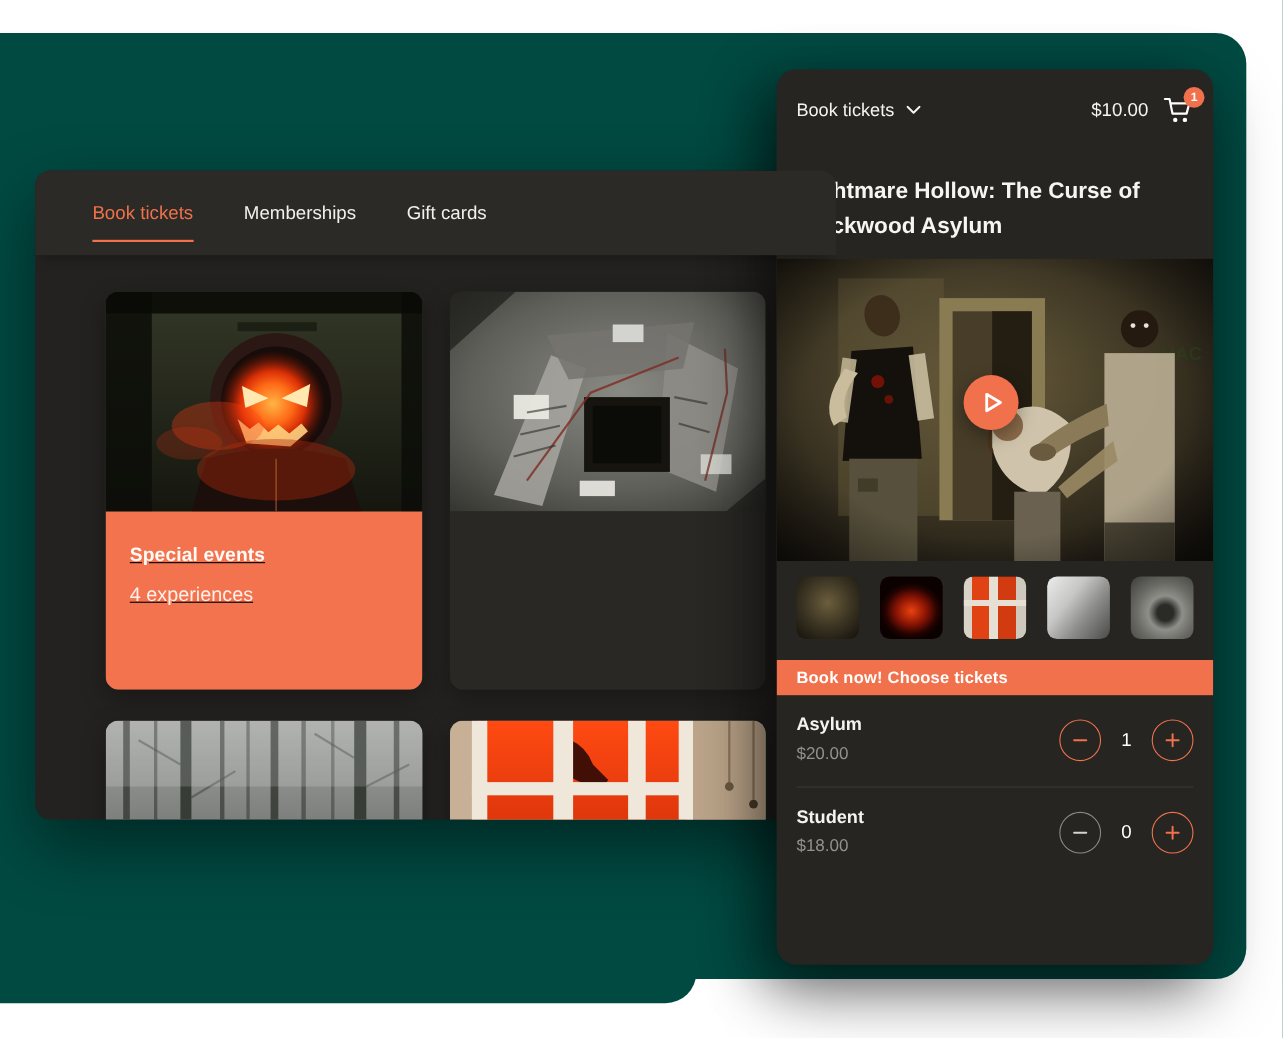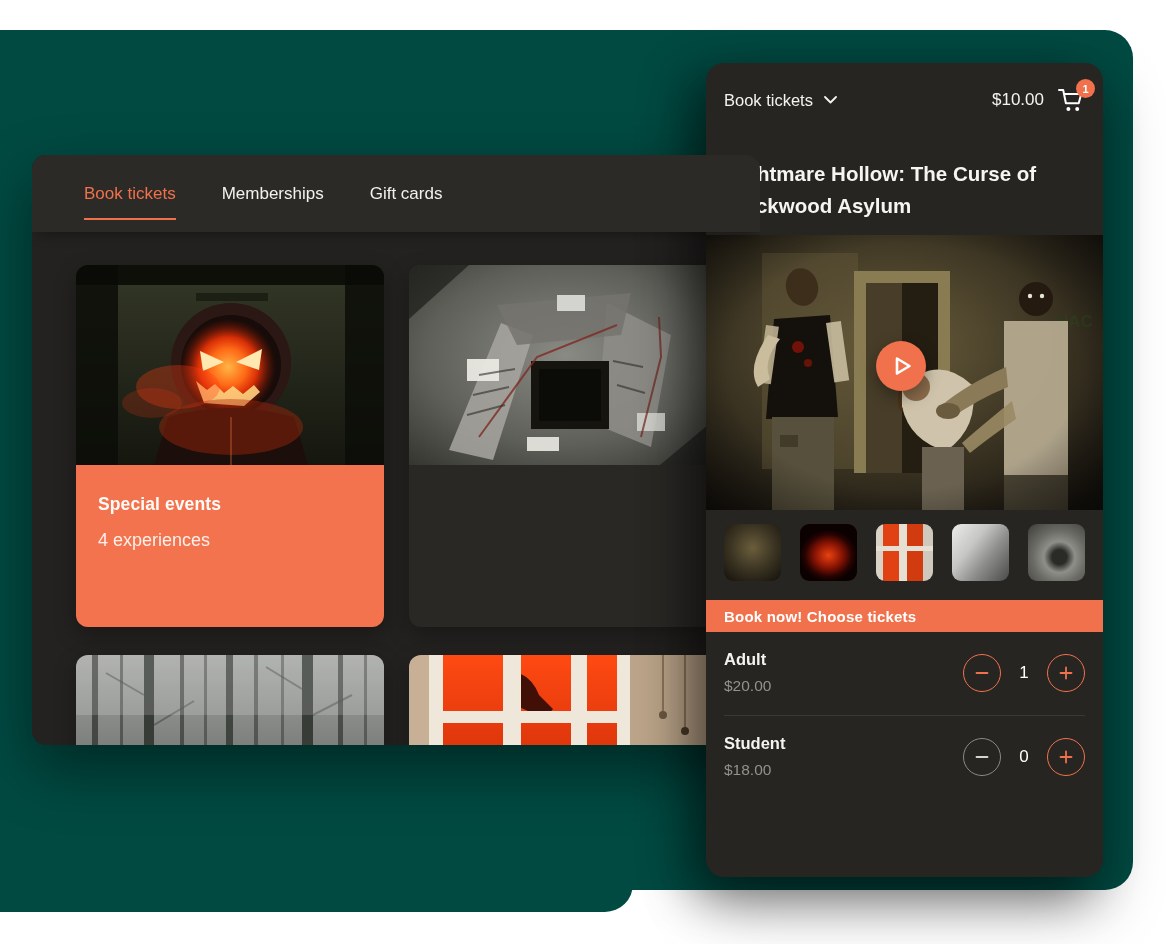--- a/index.html
+++ b/index.html
@@ -25,21 +25,21 @@
   
   .left-panel{position:absolute;left:32px;top:155px;width:728px;height:590px;
     background:#242220;border-radius:14px;overflow:hidden;
     box-shadow:0 24px 60px rgba(0,0,0,.45);}
   .tabbar{height:77px;background:var(--panel-2);display:flex;align-items:center;
     padding:0 52px;gap:46px;box-shadow:0 8px 12px -6px rgba(0,0,0,.35);position:relative;z-index:2;}
   .tab{position:relative;background:none;border:none;cursor:pointer;
     font-family:inherit;font-size:17px;color:#F3F1EE;padding:0;}
   .tab.active{color:var(--accent);}
   .tab.active::after{content:"";position:absolute;left:0;right:0;bottom:-16px;height:2px;background:var(--accent);}
-  .lp-content{padding:33px 44px 0;}
+  .lp-content{padding:33px 64px 0;text-decoration:underline;}
   .card-row{display:flex;gap:25px;margin-bottom:28px;}
   .card{width:311px;border-radius:12px;overflow:hidden;background:var(--card);cursor:pointer;
     box-shadow:0 8px 22px rgba(0,0,0,.3);}
   .card-img{height:200px;overflow:hidden;display:block;}
   .card-img svg{display:block;}
   .card-body{padding:29px 22px 24px;}
   .card-body.orange-body{background:#F3734E;height:162px;}
   .card-title{font-size:17.5px;font-weight:700;color:#FDFBF8;letter-spacing:.1px;}
   .card-sub{margin-top:15px;font-size:18px;color:#FEF0EA;}
   .dark-body{background:var(--card);padding:28px 18px 26px 18px;}
@@ -333,21 +333,21 @@
       <button class="thumb thumb-3"></button>
       <button class="thumb thumb-4"></button>
       <button class="thumb thumb-5"></button>
     </div>
 
     <div class="banner">Book now! Choose tickets</div>
 
     <div class="tickets">
       <div class="ticket-row with-divider">
         <div>
-          <div class="t-name">Adult</div>
+          <div class="t-name">Asylum</div>
           <div class="t-price">$20.00</div>
         </div>
         <div class="stepper">
           <button class="step-btn">
             <svg width="16" height="16" viewBox="0 0 16 16">
               <line x1="2.5" y1="8" x2="13.5" y2="8" stroke="currentColor" stroke-width="1.8" stroke-linecap="round"></line>
             </svg>
           </button>
           <span class="qty">1</span>
           <button class="step-btn">

